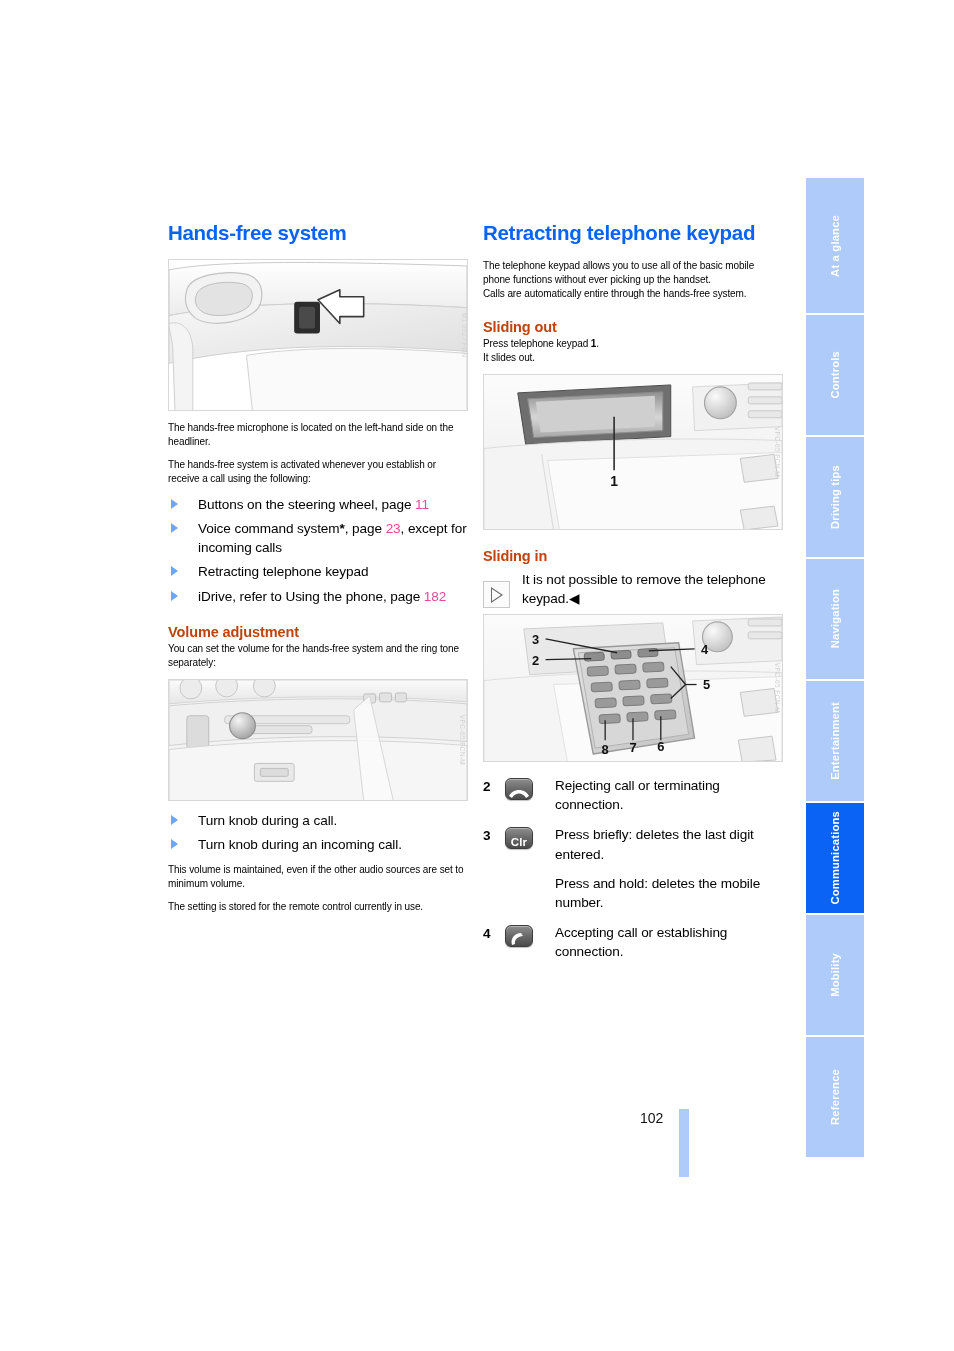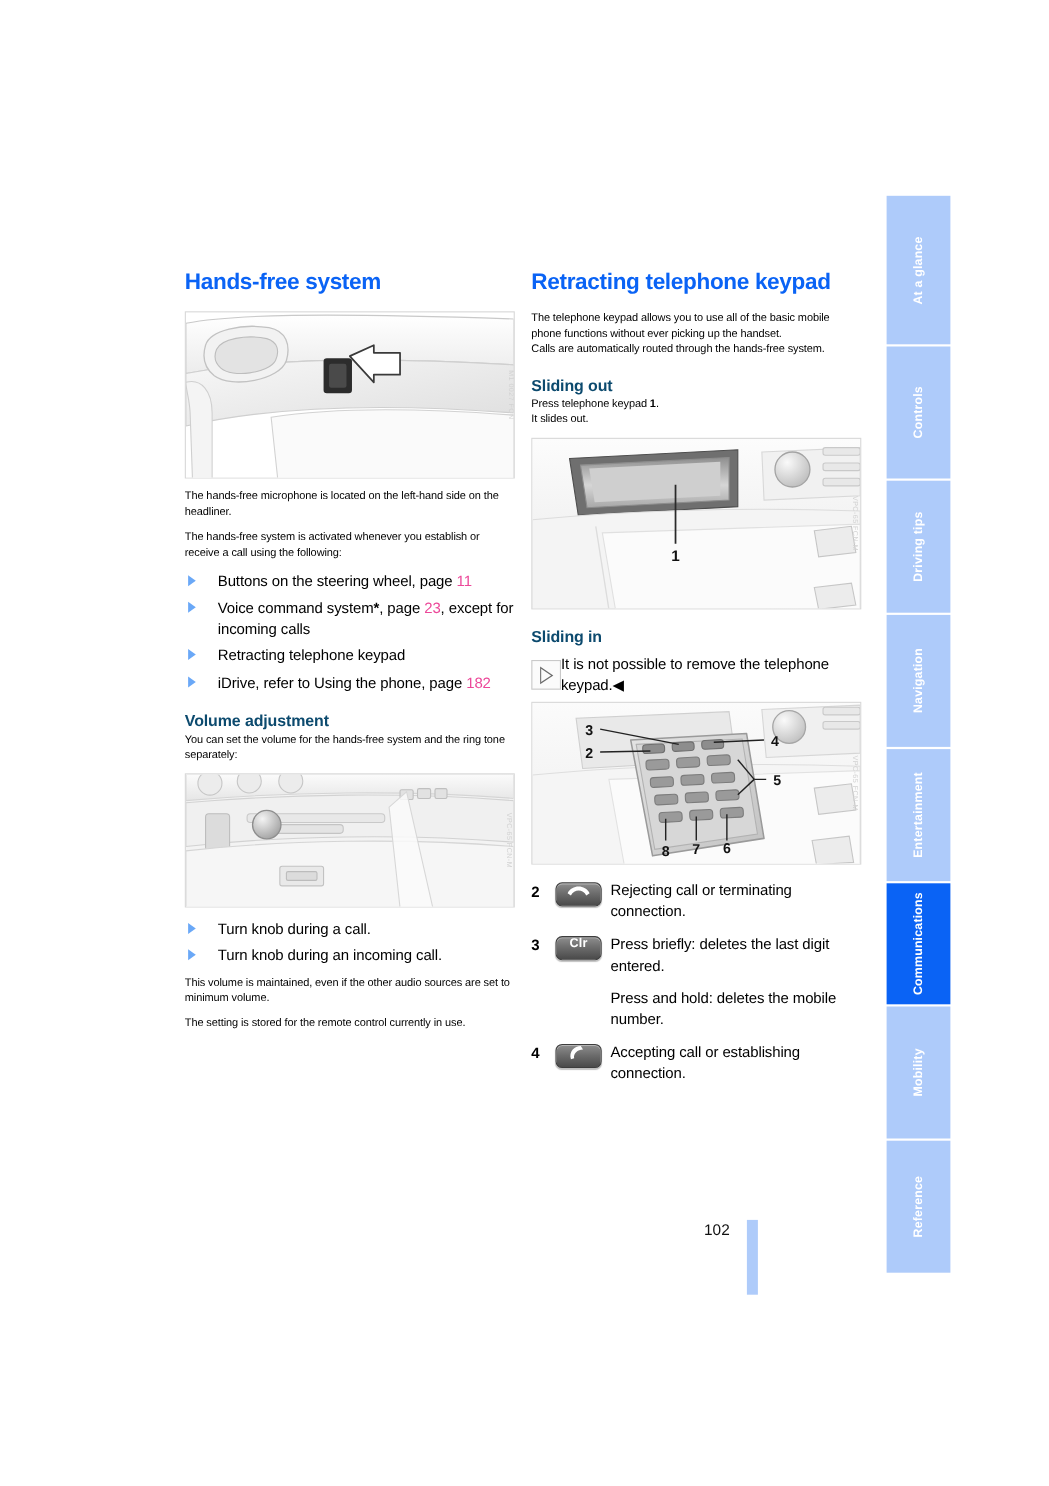--- a/index.html
+++ b/index.html
@@ -9,36 +9,36 @@
     background: #ffffff;
     font-family: "Liberation Sans", sans-serif;
     color: #000000;
     position: relative;
     overflow: hidden;
   }
 
   .page { position: absolute; inset: 0; }
 
   
-  .col { position: absolute; top: 222px; width: 300px; margin-top: 24px; }
+  .col { position: absolute; top: 222px; width: 300px; }
   .col-left  { left: 168px; }
   .col-right { left: 483px; }
 
   h1.section-title {
     font-size: 20.5px;
     font-weight: bold;
     color: #0a63f5;
     margin: 0 0 14px 0;
     letter-spacing: -0.3px;
     line-height: 1.1;
   }
   h2.sub-title {
     font-size: 14.5px;
     font-weight: bold;
-    color: #0c4a6e;
+    color: #c2410c;
     margin: 18px 0 2px 0;
     letter-spacing: -0.1px;
   }
   p.body {
     font-size: 10px;
     line-height: 1.41;
     margin: 0 0 9px 0;
     letter-spacing: -0.1px;
   }
   p.body.tight { margin-bottom: 0; }
@@ -79,21 +79,21 @@
   }
   ul.bullets li .tri {
     position: absolute; left: 3px; top: 4px;
     width: 0; height: 0;
     border-left: 7px solid #6aa8f7;
     border-top: 5px solid transparent;
     border-bottom: 5px solid transparent;
   }
 
   
-  .note { display: flex; gap: 0; align-items: center; margin: 6px 0 4px 0; }
+  .note { display: flex; gap: 12px; align-items: flex-end; margin: 6px 0 4px 0; }
   .note-icon {
     flex: 0 0 auto;
     width: 27px; height: 27px;
     border: 1px solid #c9c9c9;
     background: #fbfbfb;
     display: flex; align-items: center; justify-content: center;
     margin-top: 1px;
   }
   .note-icon .tri-out {
     width: 0; height: 0;
@@ -120,26 +120,26 @@
     flex: 0 0 22px;
     font-size: 13.6px; font-weight: bold;
     line-height: 1.4; padding-top: 1px;
   }
   .legend-icon { flex: 0 0 50px; padding-top: 2px; }
   .legend-text { flex: 1 1 auto; font-size: 13.6px; line-height: 1.41; letter-spacing: -0.1px; }
   .legend-text p { margin: 0 0 10px 0; }
   .legend-text p:last-child { margin-bottom: 0; }
 
   .btnkey {
-    width: 42px; height: 22px;
+    width: 28px; height: 22px;
     border-radius: 6px;
     background: linear-gradient(180deg,#8e8e8e 0%,#6d6d6d 45%,#4a4a4a 100%);
     border: 1px solid #3d3d3d;
     box-shadow: inset 0 1px 0 #b4b4b4, 0 1px 1px rgba(0,0,0,.25);
-    display: flex; align-items: flex-start; justify-content: center;
+    display: flex; align-items: flex-end; justify-content: center;
     color: #ffffff;
   }
   .btnkey .lbl { font-size: 11.5px; font-weight: bold; letter-spacing: 0.2px; }
 
   
   .pagenum {
     position: absolute;
     left: 640px; top: 1110px;
     font-size: 14px;
     color: #111;
@@ -292,21 +292,21 @@
 
     <p class="body">This volume is maintained, even if the other audio sources are set to minimum volume.</p>
     <p class="body">The setting is stored for the remote control currently in use.</p>
   </div>
 
   <div class="col col-right">
 
     <h1 class="section-title">Retracting telephone keypad</h1>
 
     <p class="body tight">The telephone keypad allows you to use all of the basic mobile phone functions without ever picking up the handset.</p>
-    <p class="body">Calls are automatically routed through the hands-free system.</p>
+    <p class="body">Calls are automatically entire through the hands-free system.</p>
 
     <h2 class="sub-title">Sliding out</h2>
     <p class="body tight"><span>Press telephone keypad </span><span class="bold">1</span><span>.</span></p>
     <p class="body">It slides out.</p>
 
     <div class="fig-outer">
       <div class="figure" style="height:156px;">
         <svg class="fig-art" viewBox="0 0 300 156" preserveAspectRatio="none">
           <defs>
             <linearGradient id="gD" x1="0" y1="0" x2="0" y2="1">

